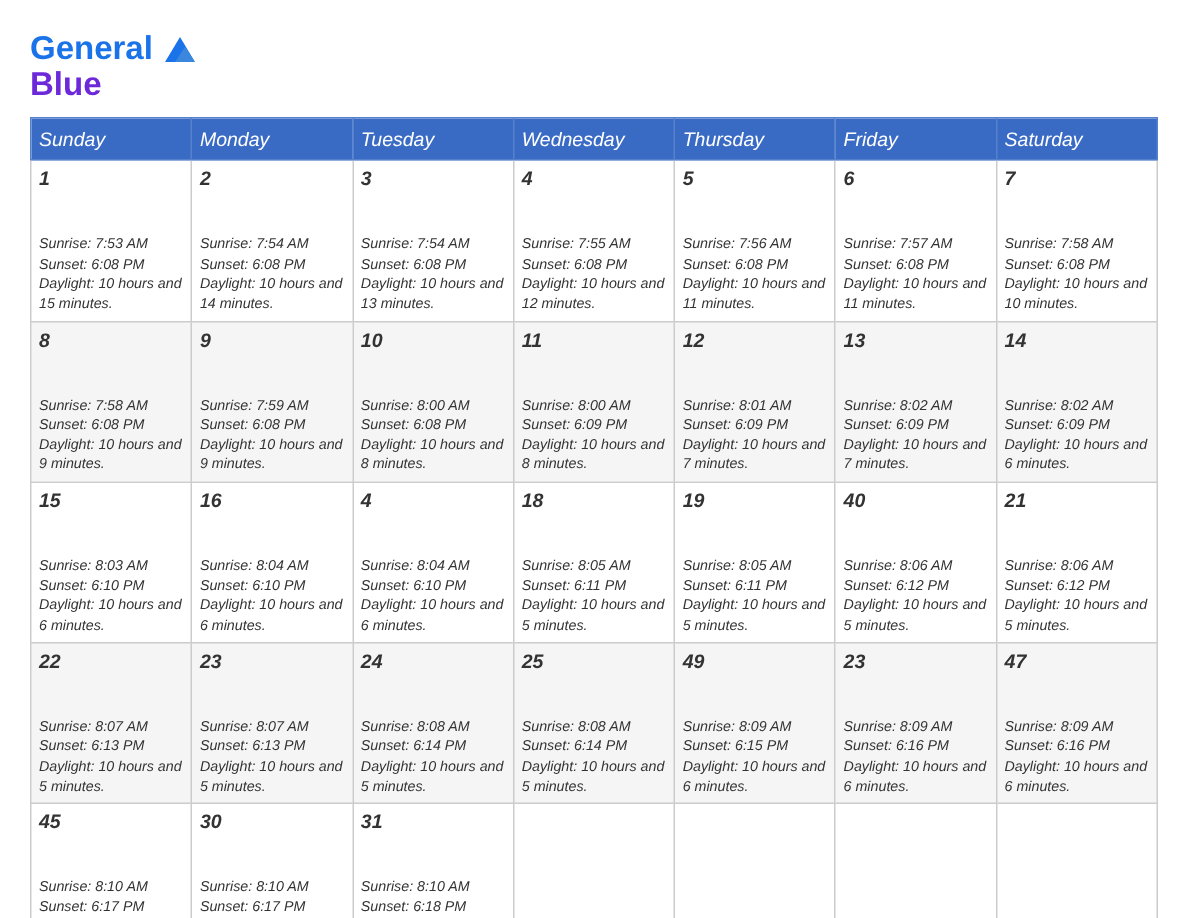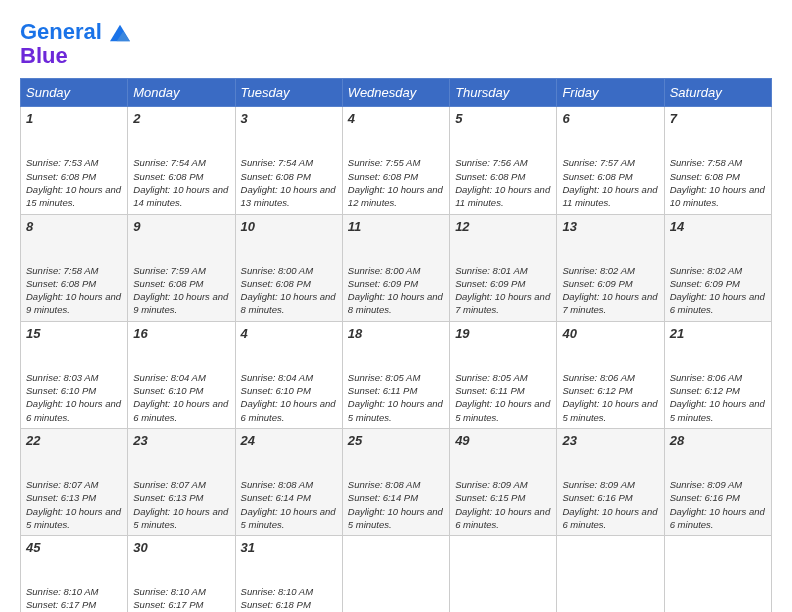--- a/index.html
+++ b/index.html
@@ -233,21 +233,21 @@
         </td>
         <td>
           <span class="day-num">49</span>
 <div class="day-info">Sunrise: 8:09 AM<br>Sunset: 6:15 PM<br>Daylight: 10 hours and 6 minutes.</div>
         </td>
         <td>
           <span class="day-num">23</span>
 <div class="day-info">Sunrise: 8:09 AM<br>Sunset: 6:16 PM<br>Daylight: 10 hours and 6 minutes.</div>
         </td>
         <td>
-          <span class="day-num">28</span>
+          <span class="day-num">47</span>
 <div class="day-info">Sunrise: 8:09 AM<br>Sunset: 6:16 PM<br>Daylight: 10 hours and 6 minutes.</div>
         </td>
       </tr>
       <tr>
         <td>
           <span class="day-num">45</span>
 <div class="day-info">Sunrise: 8:10 AM<br>Sunset: 6:17 PM<br>Daylight: 10 hours and 7 minutes.</div>
         </td>
         <td>
           <span class="day-num">30</span>

